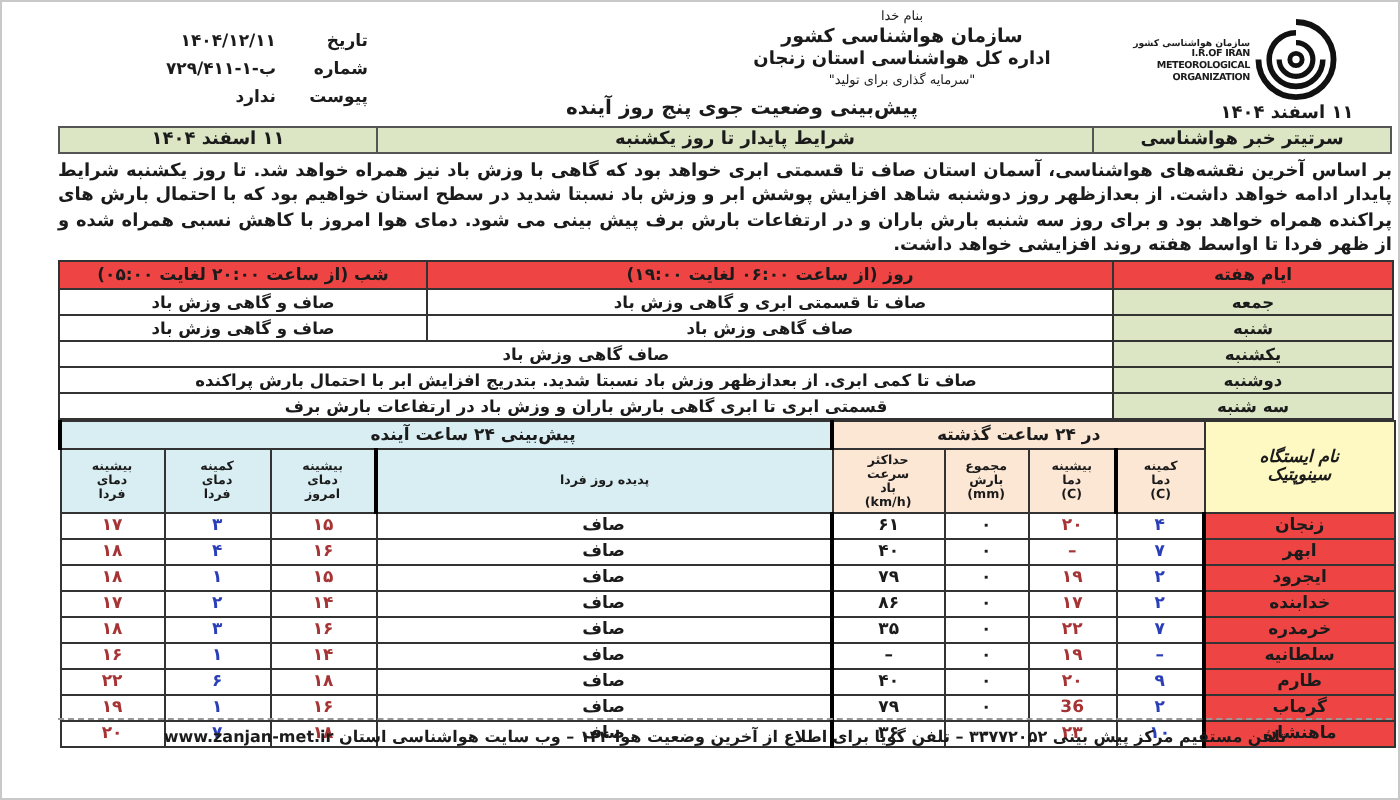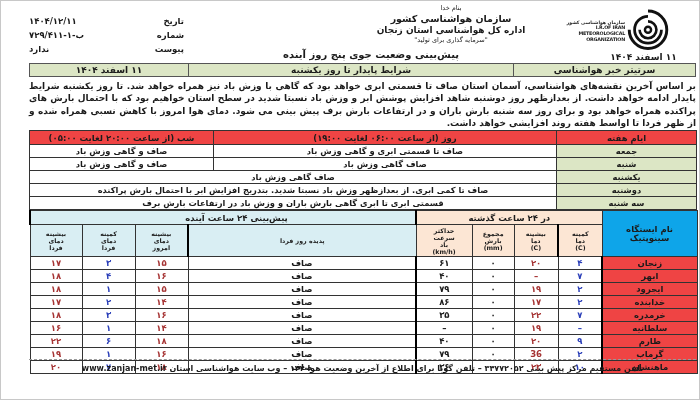--- a/index.html
+++ b/index.html
@@ -3,53 +3,53 @@
 <meta charset="utf-8">
 <style>
   html,body{margin:0;padding:0;background:#ffffff;}
   .page{position:relative;width:700px;height:400px;background:#fff;box-sizing:border-box;
         border:1px solid #c8c8c8;overflow:hidden;direction:rtl;
         font-family:"DejaVu Sans","Liberation Sans",sans-serif;color:#1b1b1b;}
   
   .dates{position:absolute;top:13px;left:28px;width:155px;font-size:8.5px;font-weight:bold;}
   .drow{display:flex;height:14px;align-items:center;}
   .dlabel{width:46px;text-align:right;}
-  .dval{flex:1;text-align:left;}
+  .dval{flex:1;text-align:right;}
   .orgblock{position:absolute;top:3px;left:300px;width:300px;text-align:center;}
   .bismillah{font-size:6.5px;}
   .org1{font-size:9.5px;font-weight:bold;margin-top:1px;}
   .org2{font-size:9px;font-weight:bold;margin-top:1px;}
   .motto{font-size:6.5px;margin-top:1px;}
   .doctitle{position:absolute;top:48px;left:240px;width:260px;text-align:center;font-size:10px;font-weight:bold;}
   .titledate{position:absolute;top:51px;left:590px;width:105px;text-align:center;font-size:9px;font-weight:bold;}
   .logo{position:absolute;top:5px;left:552px;width:120px;display:flex;align-items:center;direction:ltr;}
   .logotxt{width:72px;text-align:right;font-weight:bold;line-height:5.6px;}
   .logofa{font-size:4.6px;}
   .logoen{font-size:4.8px;letter-spacing:-0.2px;}
   
   .headline{position:absolute;top:62px;left:28px;width:667px;height:14px;display:flex;}
   .hcell{background:#dce6c5;border:1px solid #555;box-sizing:border-box;display:flex;
          align-items:center;justify-content:center;font-size:9px;font-weight:bold;}
-  .hlabel{width:183px;border-right-width:1px;}
+  .hlabel{width:150px;border-right-width:1px;}
   .htext{flex:1;border-right:none;border-left:none;}
   .hdate{width:160px;}
   
   .summary{position:absolute;top:79px;left:28px;width:667px;font-size:9px;font-weight:bold;
            line-height:12.4px;text-align:justify;}
   
   table{border-collapse:collapse;table-layout:fixed;}
   th,td{border:1px solid #333;box-sizing:border-box;text-align:center;overflow:hidden;}
   .forecast{position:absolute;top:129px;left:28px;width:667px;}
   .forecast th{background:#ef4444;font-size:8.5px;font-weight:bold;height:14px;}
   .forecast td{font-size:8.3px;font-weight:bold;height:13px;background:#fff;}
   .forecast td.daycell{background:#dce6c5;}
   .stations{position:absolute;top:209px;left:28px;width:667px;border:1.5px solid #000;}
   .stations th{font-weight:bold;}
   .grouprow th{font-size:8.5px;height:14px;}
-  .station-h{background:#0ea5e9;font-size:8px;white-space:pre-line;line-height:9px;}
+  .station-h{background:#fef9c3;font-size:8px;white-space:pre-line;line-height:9px;font-style:italic;}
   .past-h{background:#fce6d4;}
   .future-h{background:#d9eef3;padding-left:28px;}
   .subrow th{font-size:6.3px;line-height:7px;height:32px;white-space:pre-line;vertical-align:middle;}
   .subrow th.sub-past{background:#fce6d4;}
   .subrow th.sub-future{background:#d9eef3;}
   .stations td{font-size:8.5px;font-weight:bold;height:11px;background:#fff;}
   .stations td.stn{background:#ef4444;border-left:2px solid #000;}
   .stations th.thickL,.stations td.windc{border-left:2px solid #000;}
   .b{color:#2a3eb8;}
   .r{color:#a63434;margin-top:39px;}

